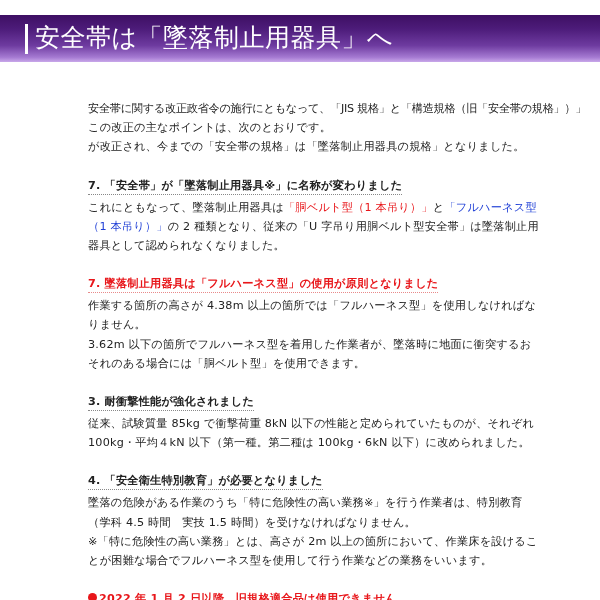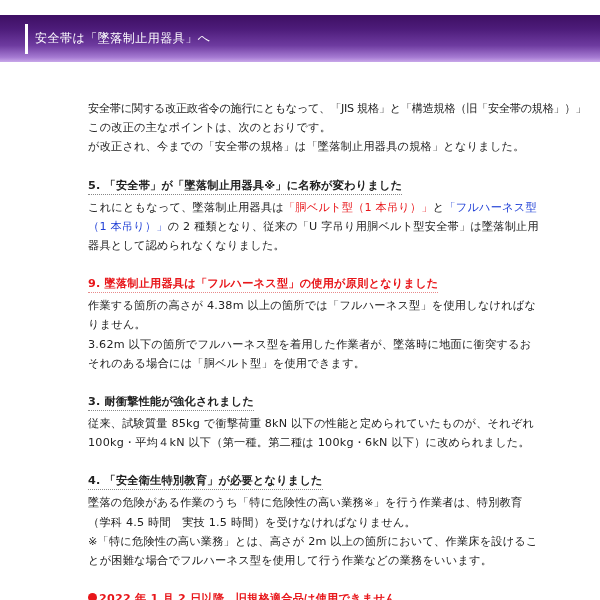--- a/index.html
+++ b/index.html
@@ -29,21 +29,21 @@
       left: 25px;
       top: 9px;
       width: 3px;
       height: 30px;
       background: #ffffff;
     }
     .header-title {
       position: absolute;
       left: 35px;
       top: 10px;
-      font-size: 12px;
+      font-size: 25px;
       line-height: 26px;
       color: #ffffff;
       letter-spacing: 0.5px;
       white-space: nowrap;
     }
     .content {
       position: absolute;
       left: 88px;
       top: 65px;
       width: 452px;
@@ -99,30 +99,30 @@
 <div class="content">
   <div>
     <p style="white-space:nowrap;letter-spacing:-0.3px;margin-top:34px;">安全帯に関する改正政省令の施行にともなって、「JIS 規格」と「構造規格（旧「安全帯の規格」）」</p>
     <p>この改正の主なポイントは、次のとおりです。</p>
     <p>が改正され、今までの「安全帯の規格」は「墜落制止用器具の規格」となりました。</p>
   </div>
 
   <div class="gap"></div>
 
   <div>
-    <span class="section-heading">5. 「安全帯」が「墜落制止用器具※」に名称が変わりました</span>
+    <span class="section-heading">7. 「安全帯」が「墜落制止用器具※」に名称が変わりました</span>
     <p>
       <span>これにともなって、墜落制止用器具は</span><span class="red-text">「胴ベルト型（1 本吊り）」</span><span>と</span><span class="blue-text">「フルハーネス型（1 本吊り）」</span><span>の 2 種類となり、従来の「U 字吊り用胴ベルト型安全帯」は墜落制止用器具として認められなくなりました。</span>
     </p>
   </div>
 
   <div class="gap"></div>
 
   <div>
-    <span class="section-heading red">9. 墜落制止用器具は「フルハーネス型」の使用が原則となりました</span>
+    <span class="section-heading red">7. 墜落制止用器具は「フルハーネス型」の使用が原則となりました</span>
     <p>作業する箇所の高さが 4.38m 以上の箇所では「フルハーネス型」を使用しなければなりません。</p>
     <p>3.62m 以下の箇所でフルハーネス型を着用した作業者が、墜落時に地面に衝突するおそれのある場合には「胴ベルト型」を使用できます。</p>
   </div>
 
   <div class="gap"></div>
 
   <div>
     <span class="section-heading">3. 耐衝撃性能が強化されました</span>
     <p>従来、試験質量 85kg で衝撃荷重 8kN 以下の性能と定められていたものが、それぞれ 100kg・平均４kN 以下（第一種。第二種は 100kg・6kN 以下）に改められました。</p>
   </div>

